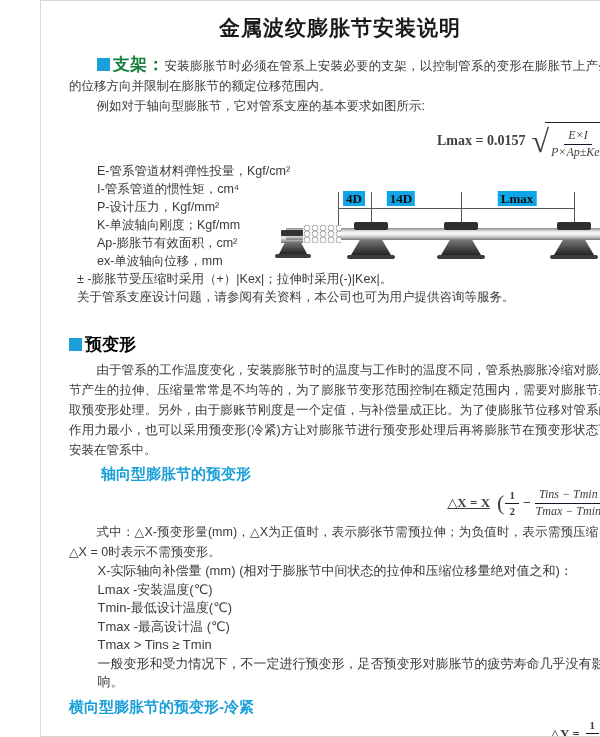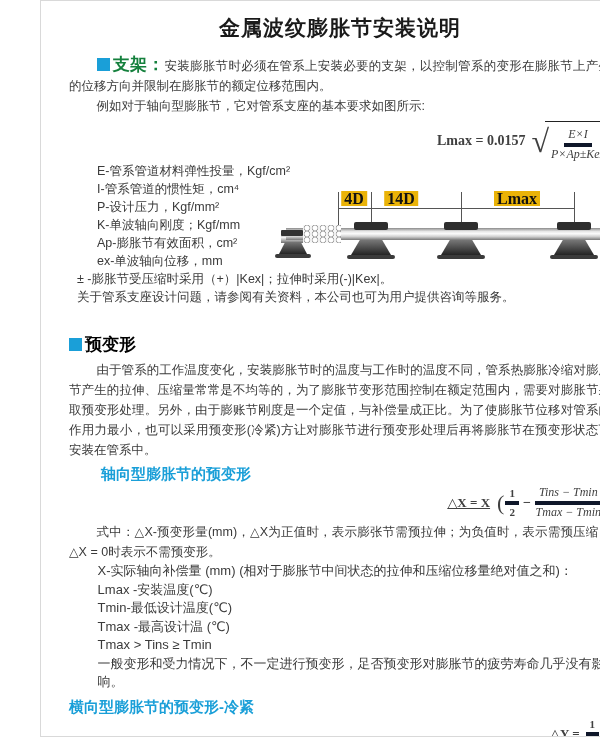--- a/index.html
+++ b/index.html
@@ -21,21 +21,21 @@
   }
   .sec-label { font-size:17px; font-weight:700; color:#15803d; }
   p.body-par { font-size:12.5px; line-height:20px; text-align:justify; text-indent:2.2em; color:#3a3a3a; }
   .intro-par { margin-top:12px; }
   
   .formula-row { display:flex; justify-content:flex-end; align-items:center;
     font-family:"Liberation Serif","DejaVu Serif",serif; color:#404040; }
   .f-lhs { font-weight:700; font-size:14px; margin-right:6px; }
   .frac { display:inline-flex; flex-direction:column; align-items:center;
     font-style:italic; font-size:12px; line-height:1.15; }
-  .frac .num { border-bottom:4px solid #0f172a; padding:0 4px 1px; }
+  .frac .num { border-bottom:1px solid #0f172a; padding:0 4px 1px; }
   .frac .den { padding-top:1px; }
   .sqrt { display:inline-flex; align-items:center; }
   .sqrt-glyph { font-size:32px; line-height:1; margin-right:-4px; font-weight:400; }
   .radicand { border-top:1.6px solid #222; padding:2px 6px 0 6px; }
   .paren { font-size:22px; line-height:1; font-weight:400; margin:0 1px; }
   .op { font-weight:700; font-size:14px; margin:0 4px; }
   .f1 { margin:6px 0 2px; height:38px; }
   .f2 { margin:2px 0; height:34px; font-size:13px; }
   .f2 .f-lhs { font-size:13px;text-decoration:underline; }
   .f3 { margin:2px 0; height:30px; }
@@ -44,22 +44,22 @@
   .half { font-style:normal; font-weight:700; font-size:11px; }
   
   .defs-wrap { position:relative; margin-top:2px; min-height:166px; }
   .defs { list-style:none; font-size:12.5px; line-height:18px; color:#3a3a3a; padding-left:8px; }
   .defs li.ind { padding-left:20px; }
   .diagram { position:absolute; left:210px; top:24px; width:350px; height:100px; }
   .dim-line { position:absolute; left:59px; top:22px; width:236px; height:0; border-top:1px solid #555; }
   .tick { position:absolute; top:6px; width:0; height:38px; border-left:1px solid #555; }
   .tick.t1 { left:59px; } .tick.t2 { left:92px; } .tick.t3 { left:182px; } .tick.t4 { left:295px; }
   .dim-label { position:absolute; top:5px; transform:translateX(-50%);
-    font-family:"Liberation Serif","DejaVu Serif",serif; font-weight:700; font-size:16px;
-    background:#eab308; padding:0 3px; color:#111; line-height:15px; }
+    font-family:"Liberation Serif","DejaVu Serif",serif; font-weight:700; font-size:13px;
+    background:#0ea5e9; padding:0 3px; color:#111; line-height:15px; }
   .l-4d { left:75px; } .l-14d { left:122px; } .l-lmax { left:238px; }
   .pipe { position:absolute; left:7px; top:42px; width:325px; height:12px;
     background:linear-gradient(to bottom,#8a8a8a 0%,#e6e6e6 28%,#fbfbfb 48%,#cfcfcf 72%,#787878 100%); }
   .pipe-stub { position:absolute; left:2px; top:47px; width:26px; height:10px;
     background:linear-gradient(to bottom,#8a8a8a,#f2f2f2 45%,#6f6f6f); }
   .bellows { position:absolute; left:24px; top:39px; width:38px; height:18px; background-color:#f7f7f7;
     background-image:radial-gradient(circle at 4px 3px,#ffffff 2px,#999999 3px,rgba(0,0,0,0) 3.6px);
     background-size:8px 6px; }
   .support { position:absolute; top:36px; width:48px; height:40px; }
   .support .cap { position:absolute; left:7px; top:0; width:34px; height:8px; background:#2e2e2e; border-radius:2px; }

